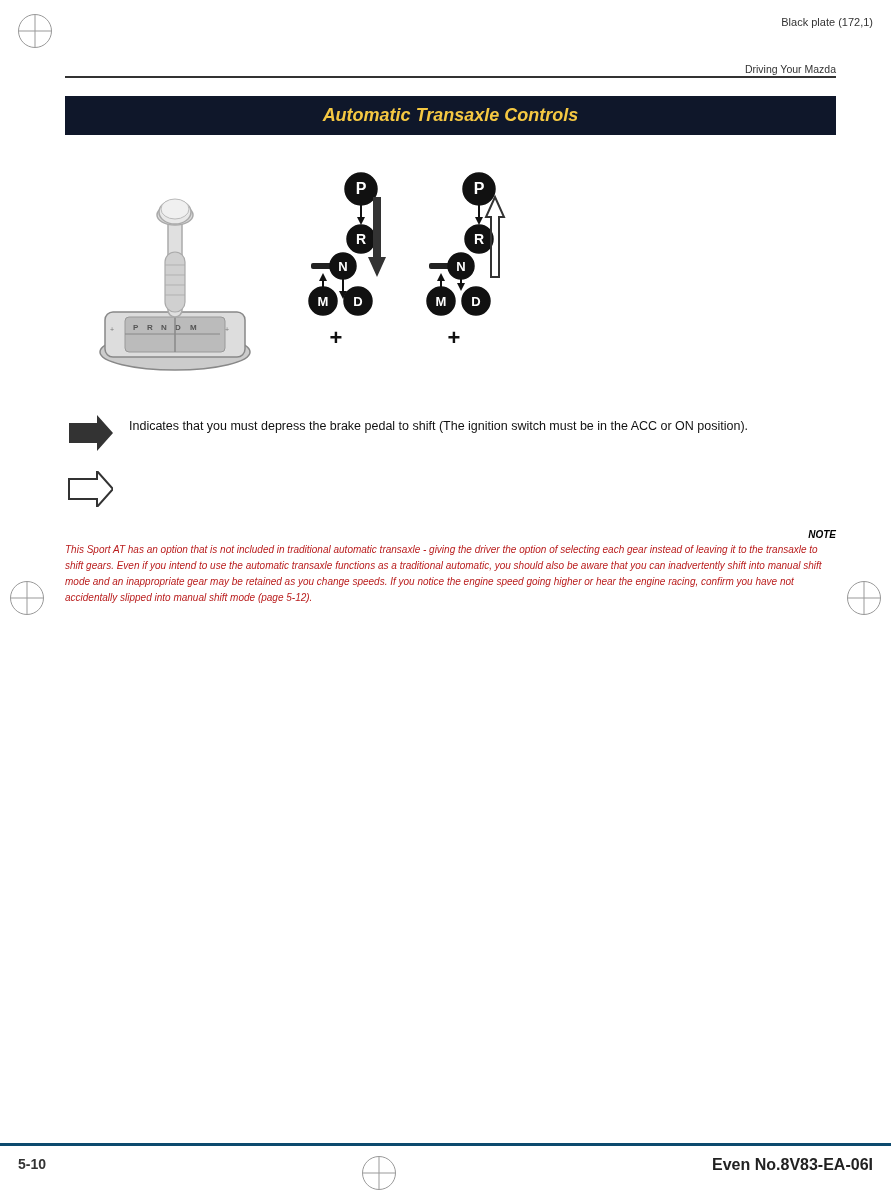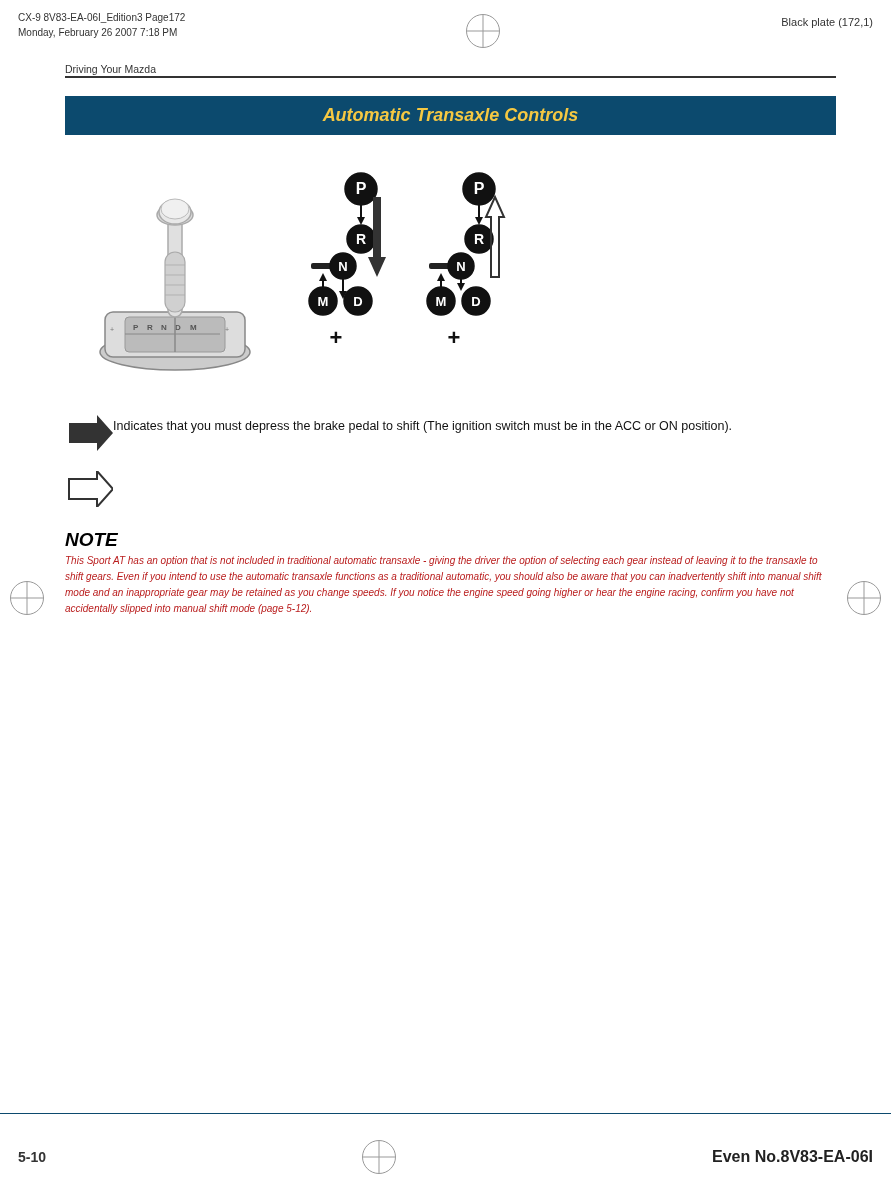--- a/index.html
+++ b/index.html
@@ -72,40 +72,41 @@
     .page-content {
       padding: 10px 55px 10px 65px;
     }
 
     
     .section-label {
       font-size: 10.5px;
       color: #333;
       margin-bottom: 1px;
       margin-top: 5px;
+      text-align: right;
     }
 
     
     .page-title {
       font-size: 26px;
       font-weight: bold;
       color: #111;
       margin-bottom: 6px;
     }
 
     
     .title-rule {
       border: none;
       border-top: 2px solid #333;
       margin-bottom: 18px;
     }
 
     
     .section-box {
-      background: #0c4a6e;
+      background: #0f172a;
       color: #f5c842;
       text-align: center;
       font-size: 18px;
       font-weight: bold;
       padding: 9px 10px;
       margin-bottom: 22px;
       font-style: italic;
     }
 
     
@@ -137,61 +138,63 @@
       margin-bottom: 18px;
     }
     .lockouts-title {
       font-weight: bold;
       font-size: 13px;
       margin-bottom: 10px;
     }
     .lockout-item {
       display: flex;
       align-items: flex-start;
+      gap: 16px;
       margin-bottom: 14px;
     }
     .lockout-arrow {
       flex-shrink: 0;
       margin-top: 2px;
     }
     .lockout-text {
       font-size: 12.5px;
       color: #111;
       line-height: 1.5;
       padding-top: 4px;
     }
 
     
     .note-section {
       margin-top: 8px;
     }
     .note-title {
       font-weight: bold;
       font-style: italic;
-      font-size: 19px;
+      font-size: 10px;
       margin-bottom: 2px;
+      text-align: right;
     }
     .note-text {
       font-style: italic;
       font-size: 10px;
       color: #b91c1c;
       line-height: 1.6;
     }
 
     
     .page-footer {
       position: absolute;
       bottom: 0;
       left: 0;
       right: 0;
-      border-top: 1px solid #0c4a6e;
+      border-top: 3px solid #0c4a6e;
       display: flex;
       justify-content: space-between;
-      align-items: center;
-      padding: 26px 18px;
+      align-items: flex-start;
+      padding: 10px 18px;
     }
     .footer-page-num {
       font-size: 14px;
       font-weight: bold;
       color: #333;
     }
     .footer-center {
       display: flex;
       align-items: center;
     }
@@ -218,24 +221,20 @@
     
     .shift-box {
       position: relative;
       width: 90px;
     }
   </style>
 </head>
 <body>
 
 <div class="page-header">
-  <div class="header-left">
-    <div>CX-9  8V83-EA-06I_Edition3  Page172</div>
-    <div>Monday, February 26 2007 7:18 PM</div>
-  </div>
   <div class="header-center">
     <div class="reg-mark"></div>
   </div>
   <div class="header-right">
     <span>Black plate (172,1)</span>
   </div>
 </div>
 
 <div class="side-reg-left">
   <div class="reg-mark"></div>

